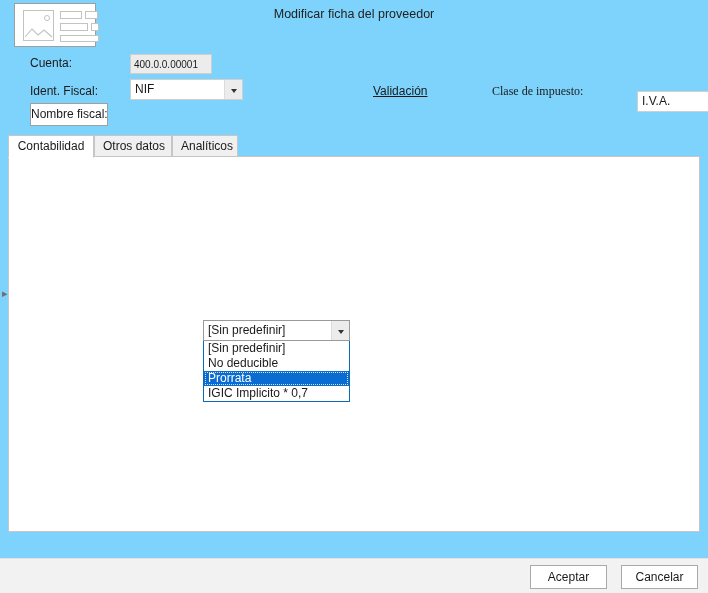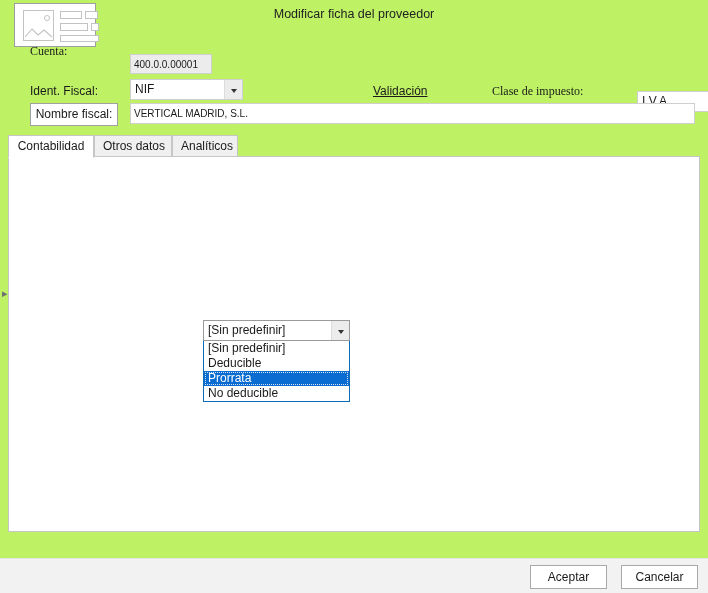--- a/index.html
+++ b/index.html
@@ -4,21 +4,21 @@
 <style>
   html, body {
     margin: 0; padding: 0;
     width: 708px; height: 593px;
     background: #ffffff;
     font-family: "Liberation Sans", sans-serif;
     font-size: 12px;
     color: #1a1a1a;
     overflow: hidden;
   }
-  .win { position: relative; width: 708px; height: 593px; background:#bef264; }
+  .win { position: relative; width: 708px; height: 593px; background:#7dd3fc; }
 
   
   .app-icon{
     position:absolute; left:14px; top:3px; width:82px; height:44px;
     border:1px solid #9e9e9e; background:#fff; box-sizing:border-box;
   }
   .app-icon .pic{
     position:absolute; left:8px; top:6px; width:31px; height:31px;
     border:1px solid #c3c3c3; box-sizing:border-box; background:#fff;
   }
@@ -167,38 +167,37 @@
     </div>
     <div class="bar b1"></div>
     <div class="bar b2"></div>
     <div class="bar b3"></div>
     <div class="bar b4"></div>
     <div class="bar b5"></div>
   </div>
 
   <div class="win-title">Modificar ficha del proveedor</div>
 
-  <div class="lbl" style="left:30px; top:44px;font-family:Liberation Serif, serif;">Cuenta:</div>
+  <div class="lbl" style="left:30px; top:56px;">Cuenta:</div>
   <div class="txt ro" style="left:130px; top:54px; width:82px;">400.0.0.00001</div>
 
   <div class="lbl" style="left:30px; top:84px;">Ident. Fiscal:</div>
   <div class="combo" style="left:130px; top:79px; width:113px;">
     <span>NIF</span>
     <span class="arrow"></span>
   </div>
   <div class="link" style="left:373px; top:84px;">Validación</div>
 
   <div class="lbl" style="left:492px; top:84px;font-family:Liberation Serif, serif;">Clase de impuesto:</div>
   <div class="combo" style="left:602px; top:91px; width:95px;margin-left:35px;">
     <span>I.V.A.</span>
     <span class="arrow"></span>
   </div>
 
-  <div class="btnlbl" style="left:30px; top:103px; width:88px;">Nombre fiscal:</div>
-  <div class="txt" style="left:130px; top:103px; width:565px; height:21px; line-height:18px;">VERTICAL MADRID, S.L.</div>
+  <div class="btnlbl" style="left:30px; top:103px; width:78px;">Nombre fiscal:</div>
 
   <div class="tabstrip">
     <div class="tab sel" style="left:0; width:86px;">Contabilidad</div>
     <div class="tab" style="left:86px; width:78px;">Otros datos</div>
     <div class="tab" style="left:164px; width:66px;">Analíticos</div>
   </div>
 
   <div class="tabpanel"></div>
   <div class="chevron">▸</div>
 
@@ -274,23 +273,23 @@
   </div>
 
   <div class="lbl" style="left:38px; top:400px;">Ayuda en el cálculo:</div>
   <div class="combo" style="left:203px; top:394px; width:482px;">
     <span></span>
     <span class="arrow"></span>
   </div>
 
   <div class="droplist" style="left:203px; top:340px; width:147px;">
     <div class="item">[Sin predefinir]</div>
-    <div class="item">Deducible</div>
+    <div class="item">No deducible</div>
     <div class="item sel">Prorrata</div>
-    <div class="item">No deducible</div>
+    <div class="item">IGIC Implicito * 0,7</div>
   </div>
 
   <div class="lbl" style="left:38px; top:427px;">Tipo de I.V.A. predefinido:</div>
   <div class="combo" style="left:203px; top:421px; width:257px;">
     <span>Normal</span>
     <span class="arrow"></span>
   </div>
 
   <div class="cbox" style="left:204px; top:446px;"></div>
   <div class="plain" style="left:221px; top:446px;">Acogido al Régimen especial del criterio de caja</div>

